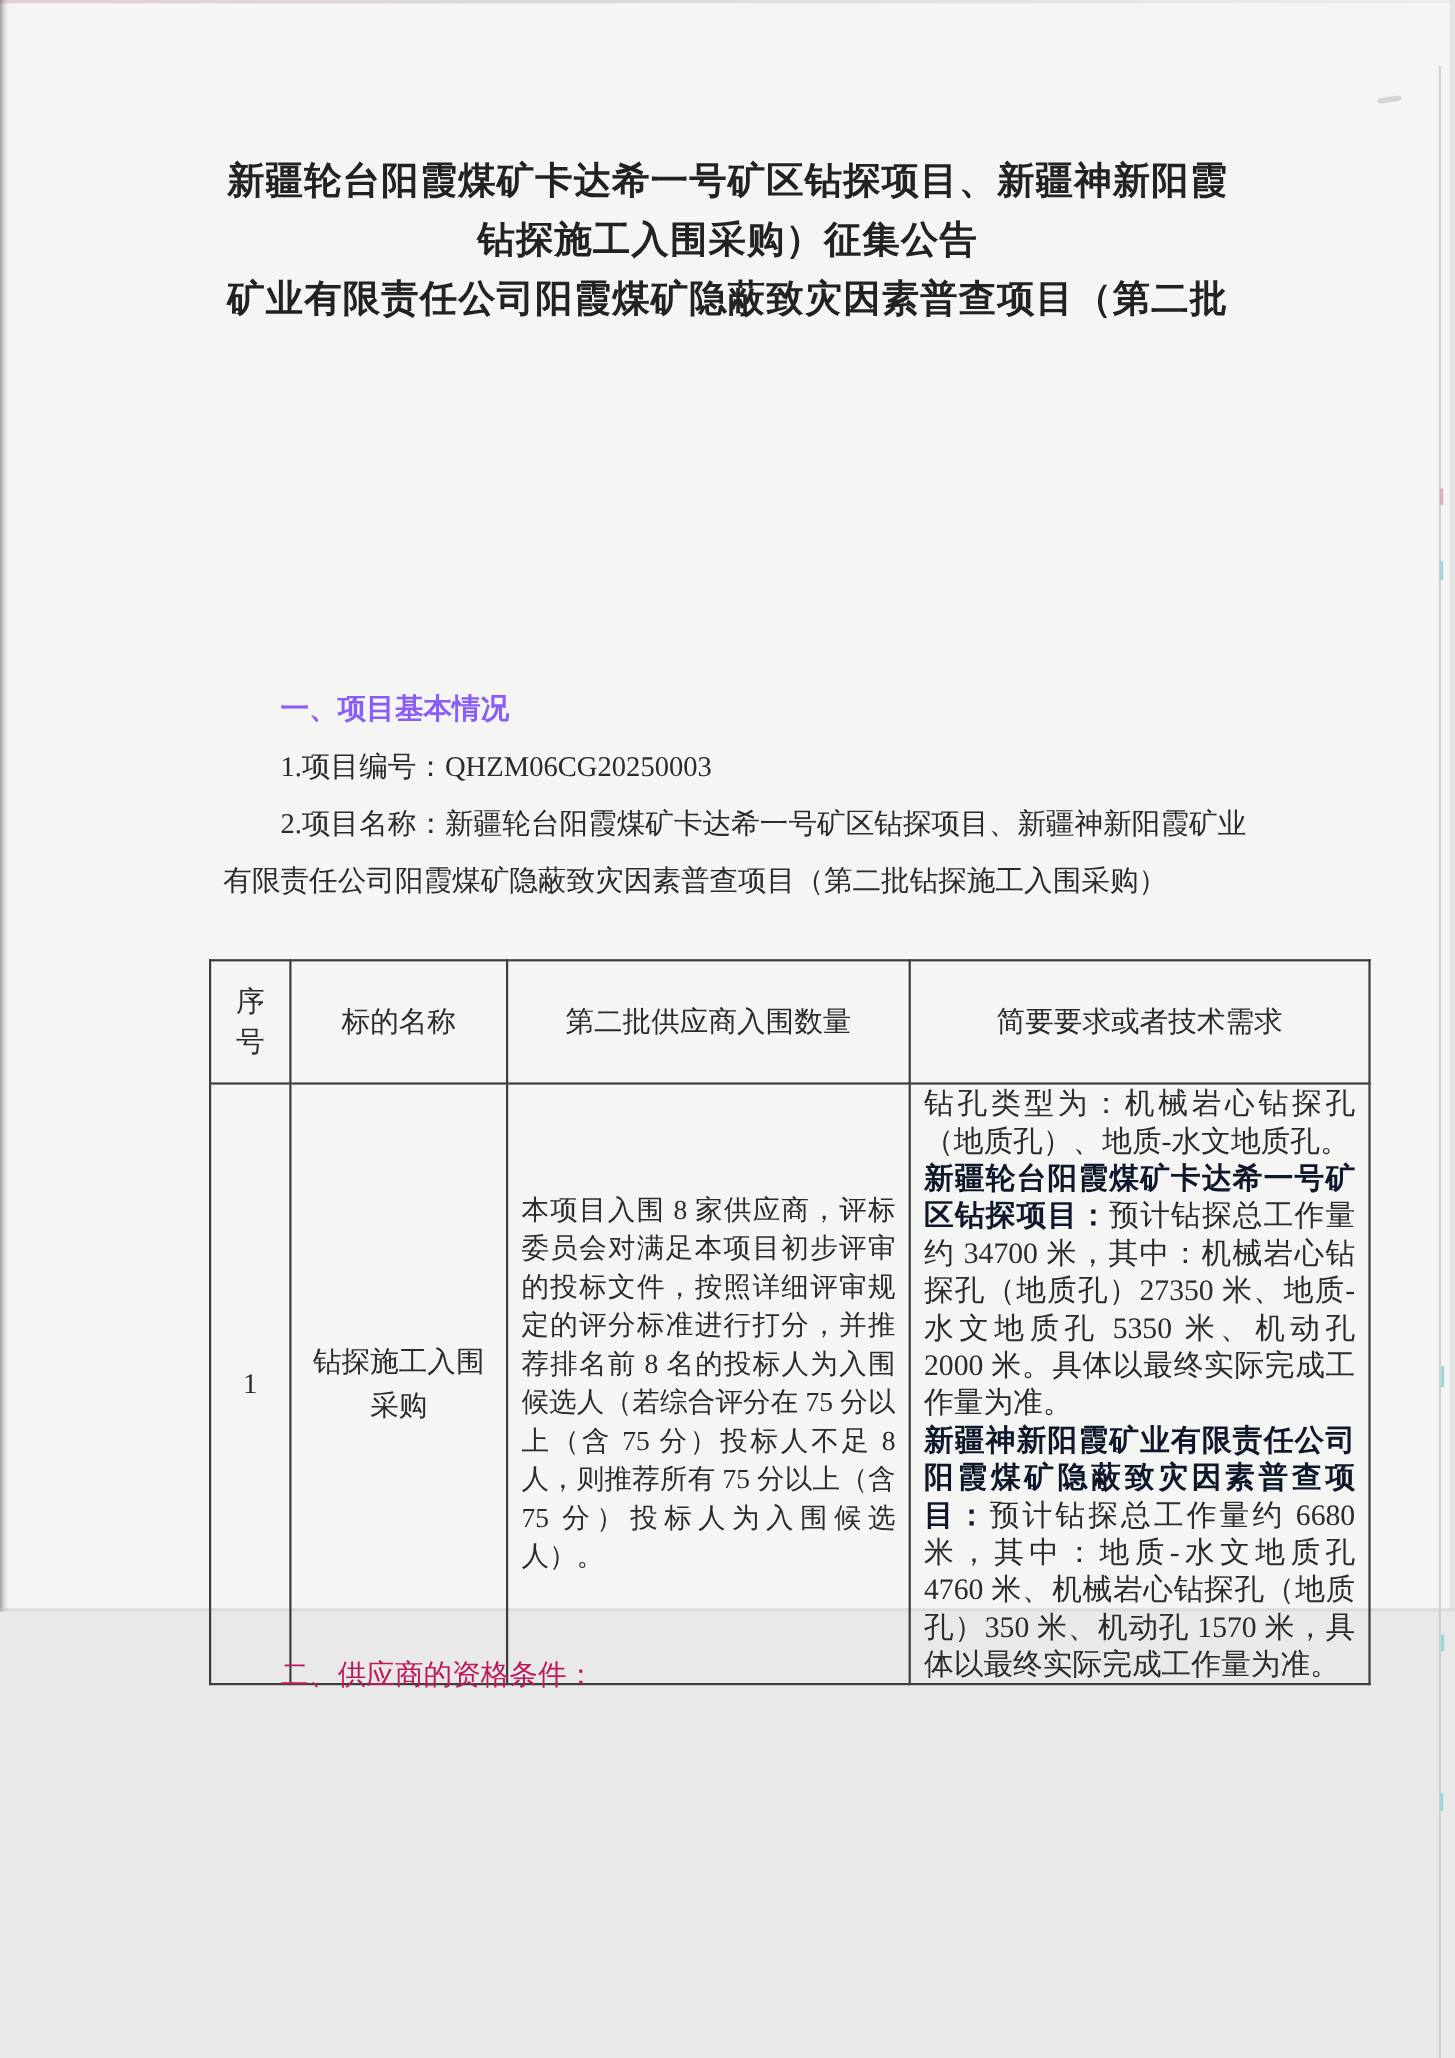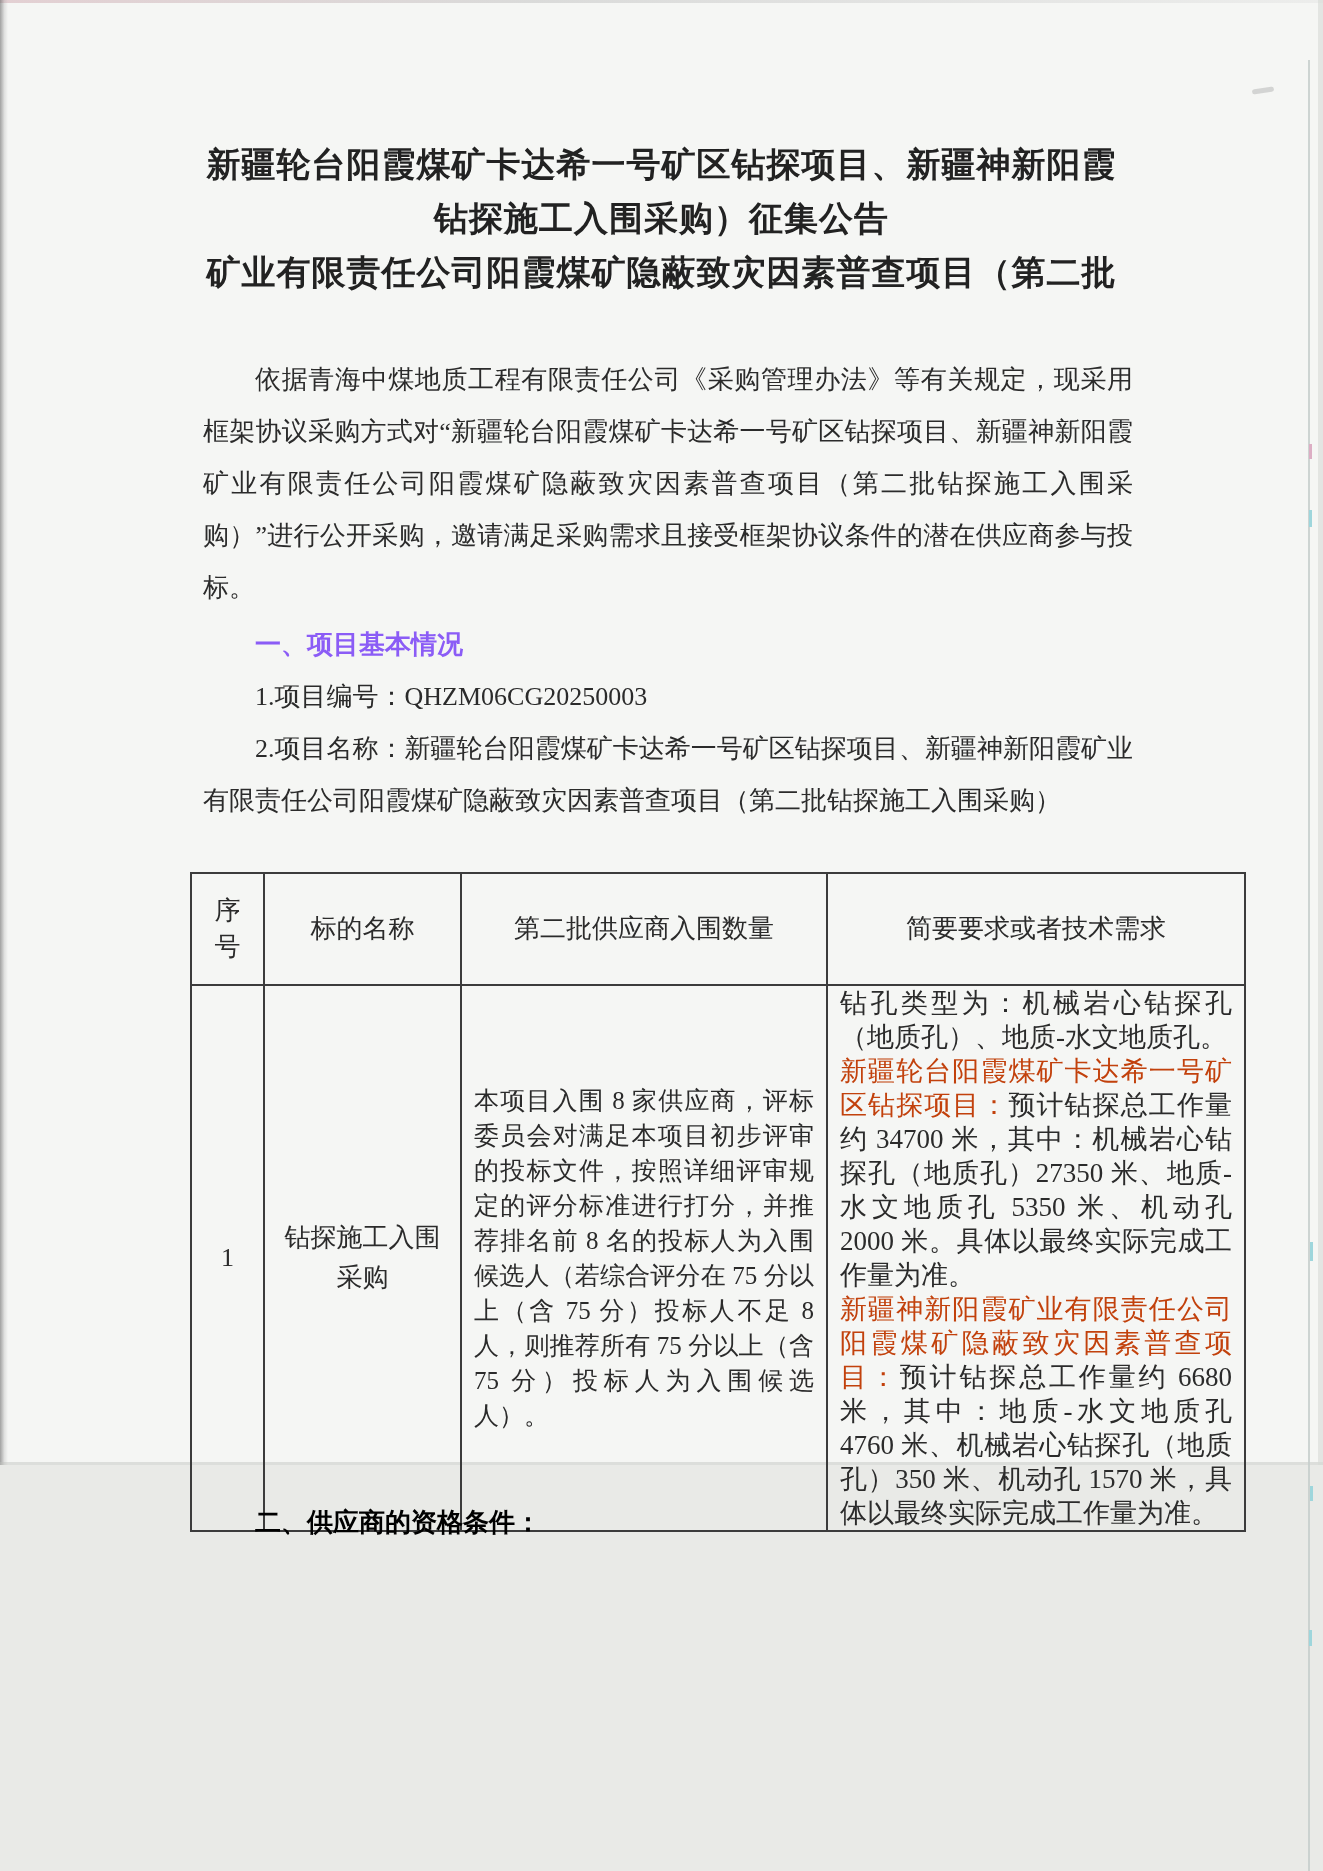--- a/index.html
+++ b/index.html
@@ -81,26 +81,26 @@
   }
   .doc-table thead tr{height:112px;}
   .doc-table thead th{text-align:center;line-height:36px;}
   .th-seq-inner{width:34px;margin:16px auto;}
   .doc-table tbody tr{height:505px;}
   .cell-seq{text-align:center;}
   .cell-subject{text-align:center;line-height:40px;}
   .cell-quantity{font-size:25px;line-height:35px;text-align:justify;padding:0 13px;}
   .cell-req{vertical-align:top;padding:7px 11px 0 13px;font-size:27px;line-height:34px;}
   .req-p{text-align:justify;}
-  .req-p b{font-weight:normal;color:#c2410c;}
+  .req-p b{font-weight:bold;color:#0f172a;}
   .sec2{
     position:absolute;left:203px;top:1496px;width:930px;
     font-size:26px;line-height:54px;color:#2b2b2b;
   }
-  .sec2 .heading{font-weight:bold;text-indent:2em;color:#000000;}
+  .sec2 .heading{font-weight:normal;text-indent:2em;color:#be185d;}
   .sec2 .item{text-indent:2em;text-align:justify;}
 </style>
 </head>
 <body>
 
 <div class="page">
 
   <div class="edge-top"></div>
   <div class="edge-left"></div>
   <div class="edge-left-top"></div>
@@ -113,21 +113,20 @@
   <div class="dash cyan" style="left:1310px;top:1486px;height:15px;"></div>
   <div class="dash cyan" style="left:1309px;top:1630px;height:16px;"></div>
   <div class="smudge-tr"></div>
 
   <div class="title">
     <div>新疆轮台阳霞煤矿卡达希一号矿区钻探项目、新疆神新阳霞</div>
     <div>钻探施工入围采购）征集公告</div>
     <div>矿业有限责任公司阳霞煤矿隐蔽致灾因素普查项目（第二批</div>
   </div>
 
-  <div class="intro">依据青海中煤地质工程有限责任公司《采购管理办法》等有关规定，现采用框架协议采购方式对“新疆轮台阳霞煤矿卡达希一号矿区钻探项目、新疆神新阳霞矿业有限责任公司阳霞煤矿隐蔽致灾因素普查项目（第二批钻探施工入围采购）”进行公开采购，邀请满足采购需求且接受框架协议条件的潜在供应商参与投标。</div>
 
   <div class="sec1">
     <div class="heading">一、项目基本情况</div>
     <div class="item">1.项目编号：QHZM06CG20250003</div>
     <div class="item">2.项目名称：新疆轮台阳霞煤矿卡达希一号矿区钻探项目、新疆神新阳霞矿业有限责任公司阳霞煤矿隐蔽致灾因素普查项目（第二批钻探施工入围采购）</div>
   </div>
 
   <table class="doc-table">
     <colgroup>
       <col style="width:73px">

